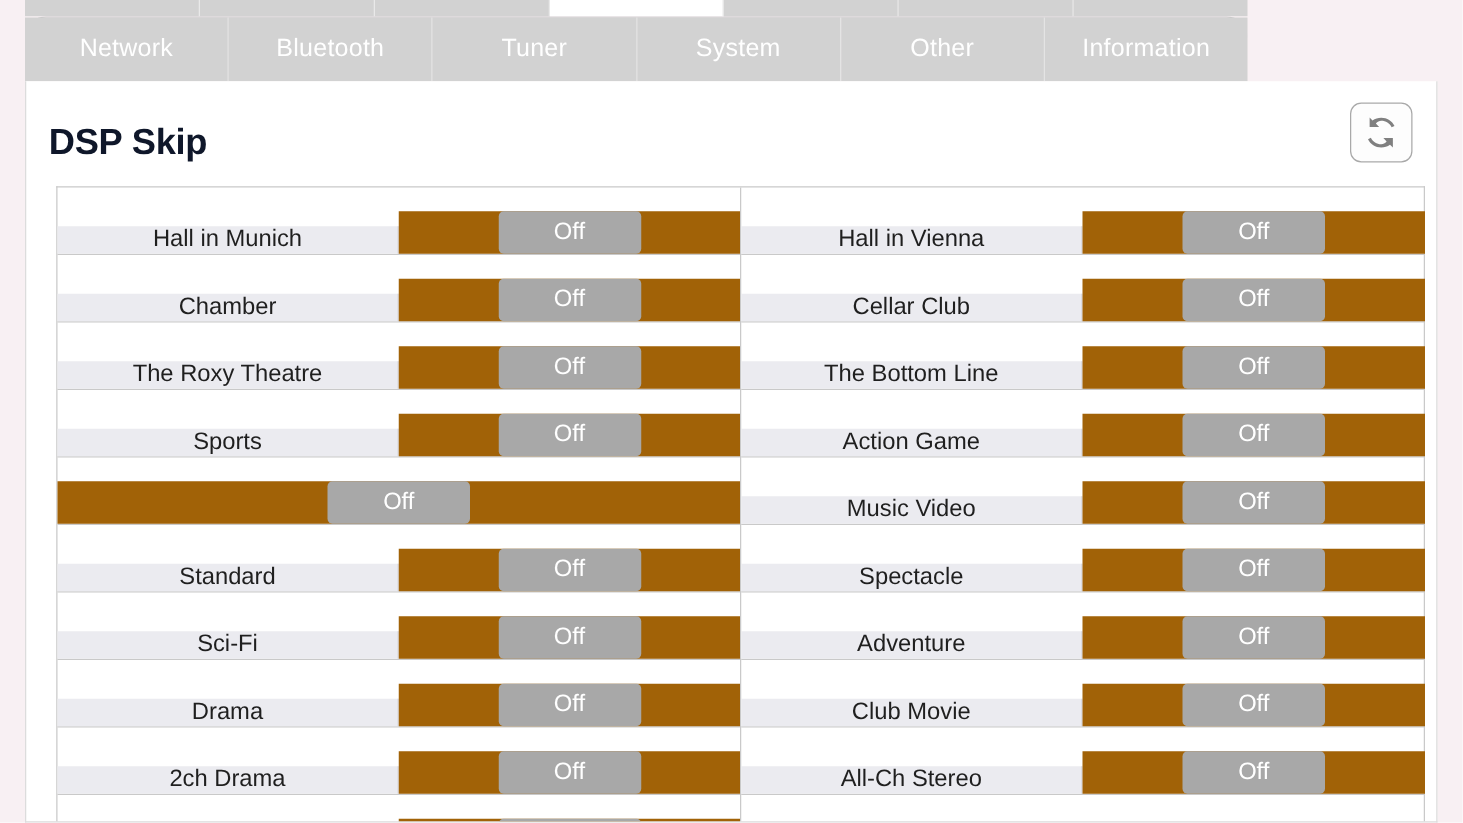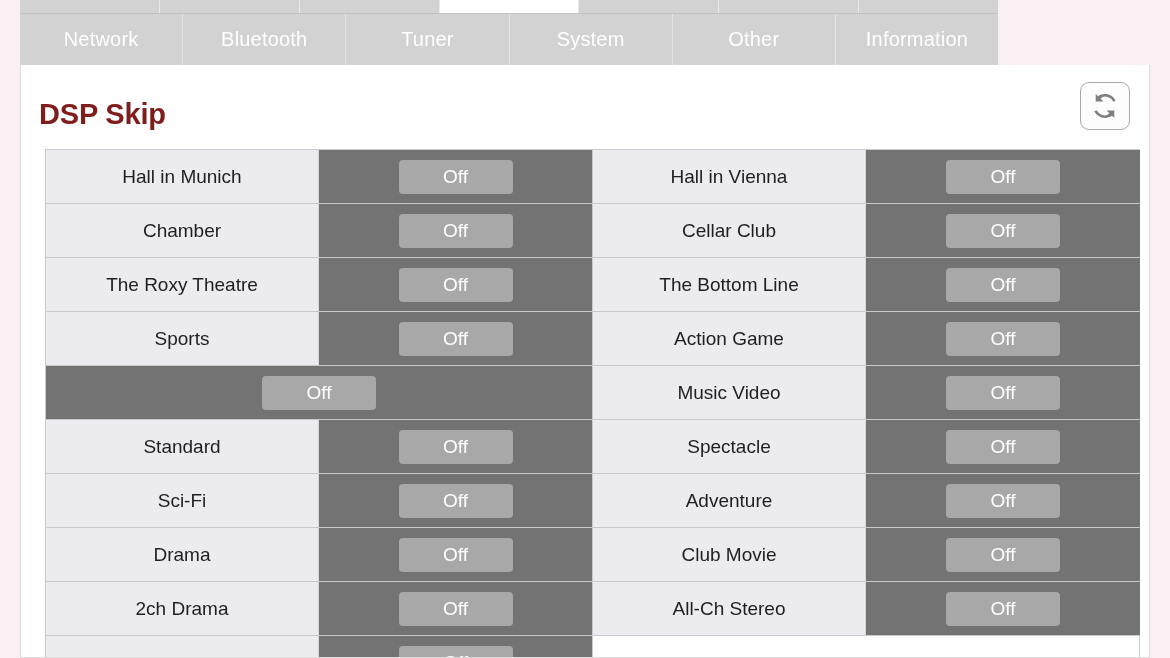--- a/index.html
+++ b/index.html
@@ -21,20 +21,21 @@
     position: absolute;
     left: 20px;
     top: 0;
     width: 978px;
     height: 65px;
   }
 
   .tabrow {
     display: flex;
     width: 100%;
+    border-radius: 17px;
   }
 
   .tabrow-top {
     height: 13px;
   }
 
   .tabrow-main {
     height: 52px;
     border-top: 1px solid #c3c3c3;
   }
@@ -78,21 +79,21 @@
     position: relative;
     height: 84px;
   }
 
   #page-title {
     position: absolute;
     left: 18px;
     top: 33px;
     font-size: 29px;
     font-weight: bold;
-    color: #7f1d1d;
+    color: #0f172a;
     letter-spacing: -.2px;
   }
 
   #refresh-button {
     position: absolute;
     right: 19px;
     top: 17px;
     width: 50px;
     height: 48px;
     border: 1px solid #a9a9a9;
@@ -125,37 +126,38 @@
     width: 547px;
     flex: 0 0 547px;
   }
 
   .half.left { border-right: 1px solid #c9c9c9; }
 
   .row {
     display: flex;
     height: 54px;
     border-bottom: 1px solid #c9c9c9;
+    align-items: flex-end;
   }
 
   .cell-label {
     width: 273px;
     flex: 0 0 273px;
     background: #ebebf0;
     border-right: 1px solid #d7d7dd;
     display: flex;
     align-items: center;
     justify-content: center;
     font-size: 19px;
     color: #1f1f1f;
   }
 
   .cell-value {
     flex: 1 1 auto;
-    background: #737373;
+    background: #a16207;
     display: flex;
     align-items: center;
     justify-content: center;
   }
 
   .toggle-btn {
     width: 114px;
     height: 34px;
     border: none;
     border-radius: 4px;

